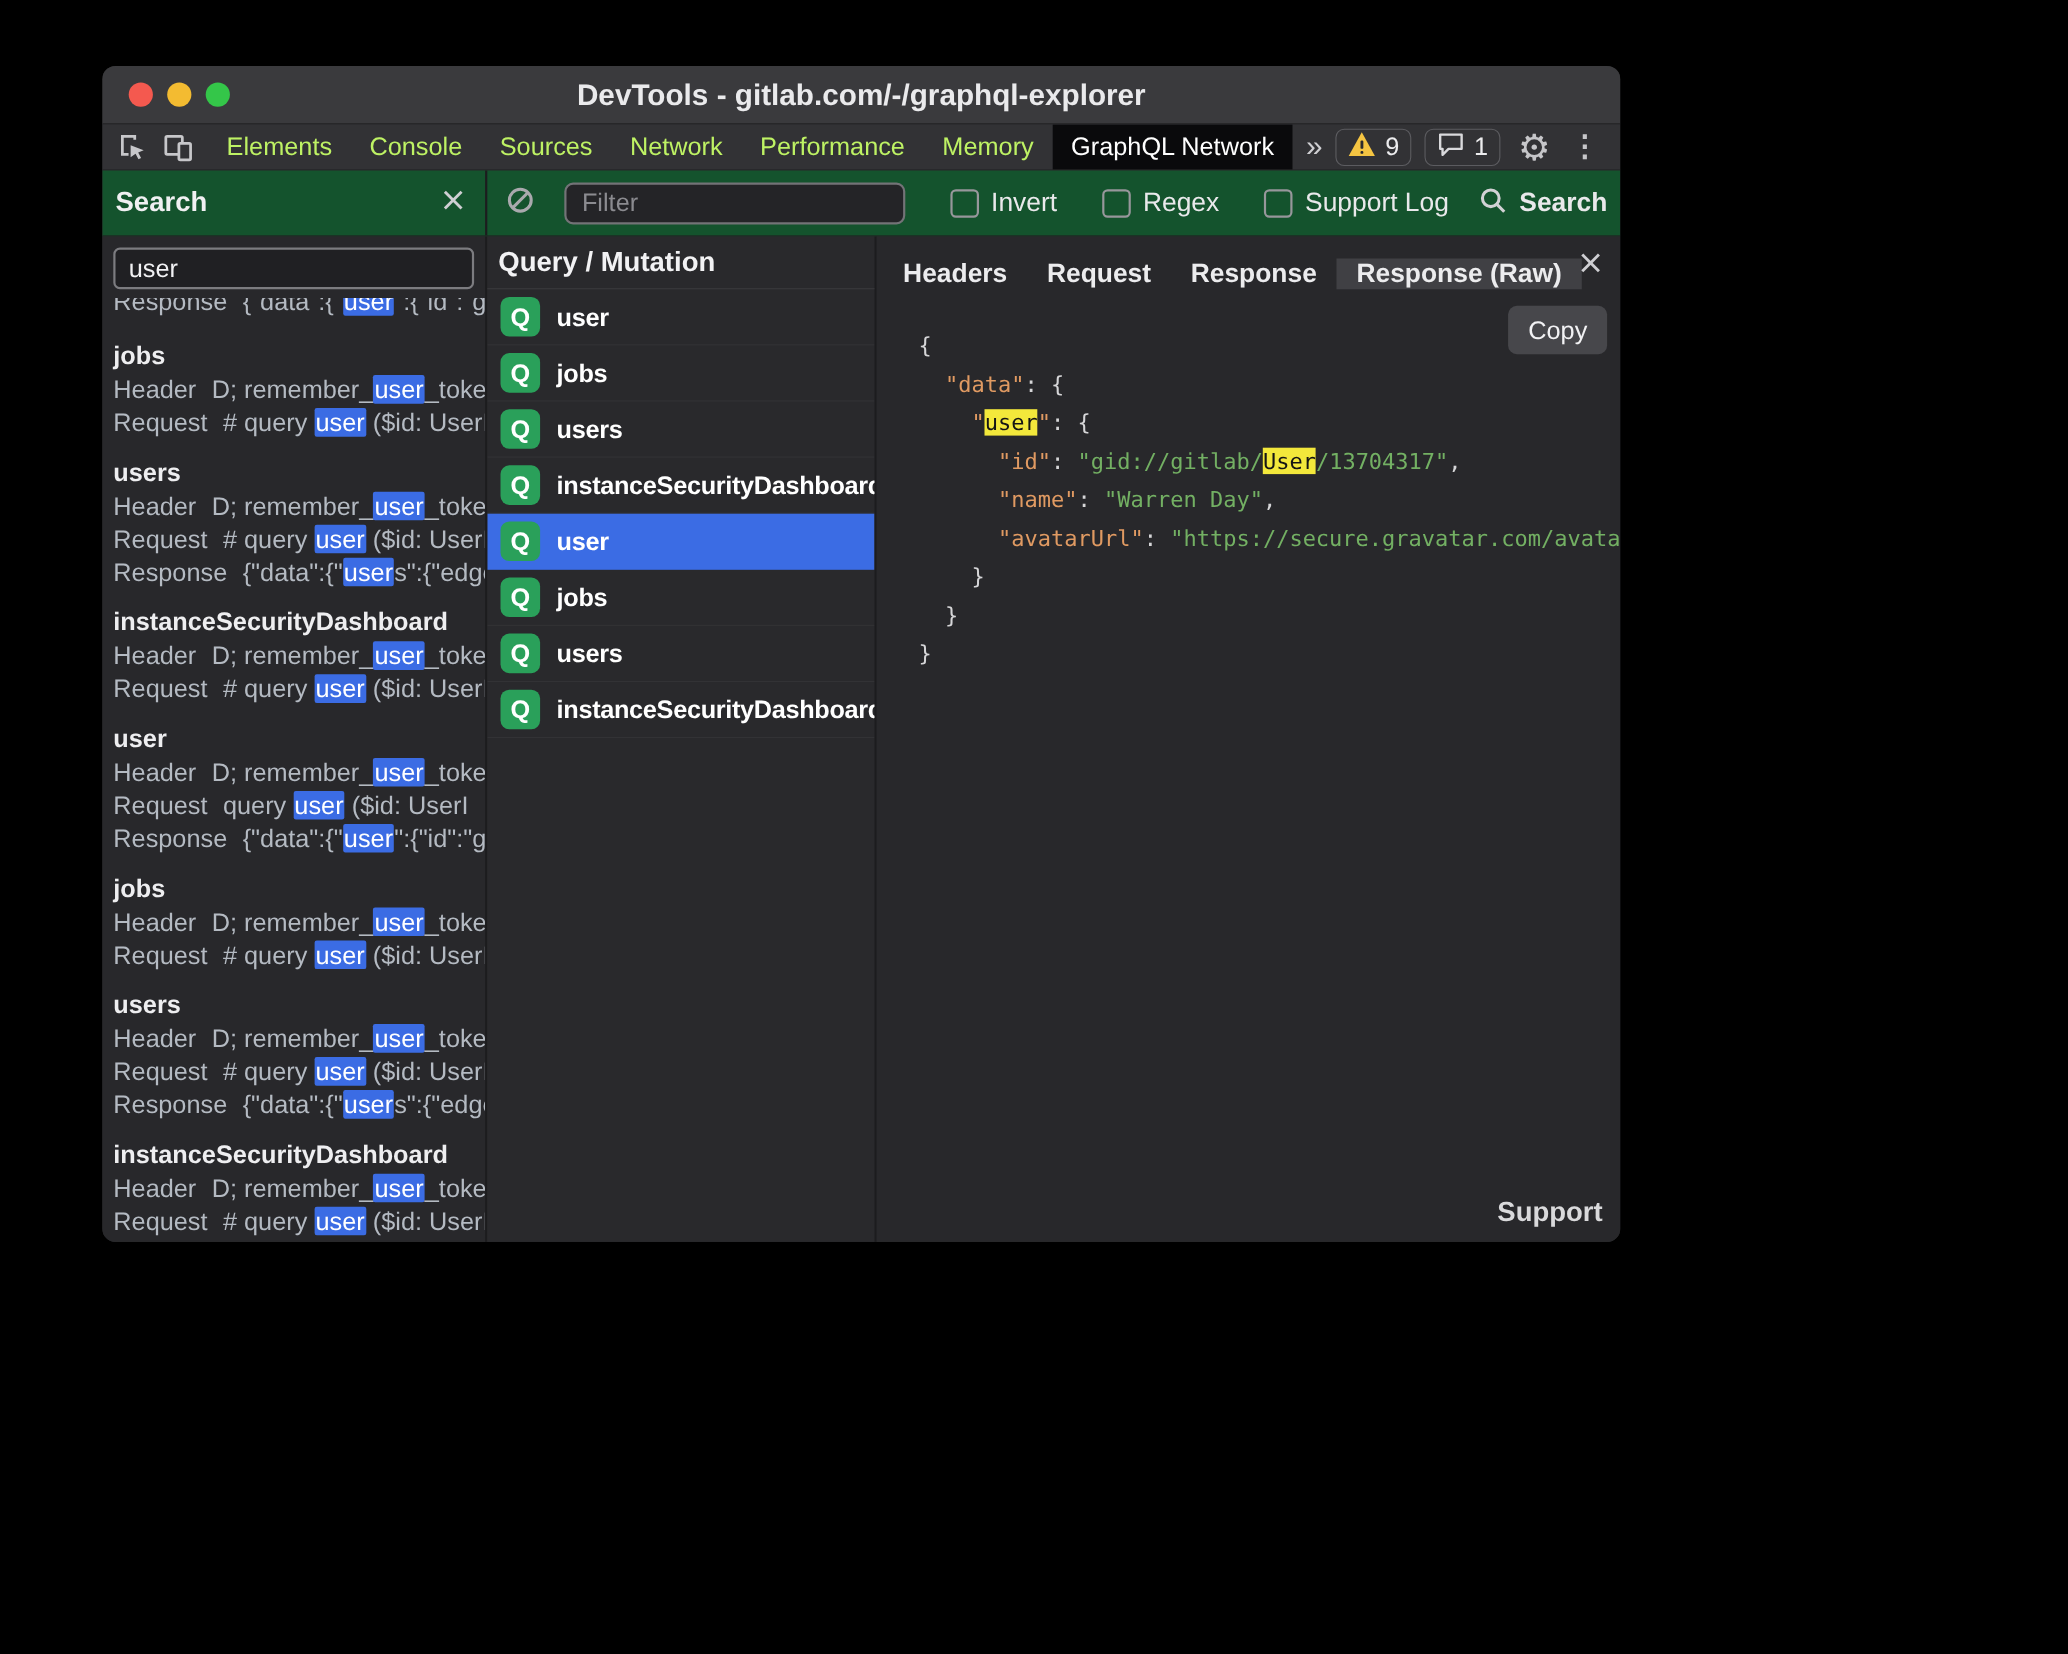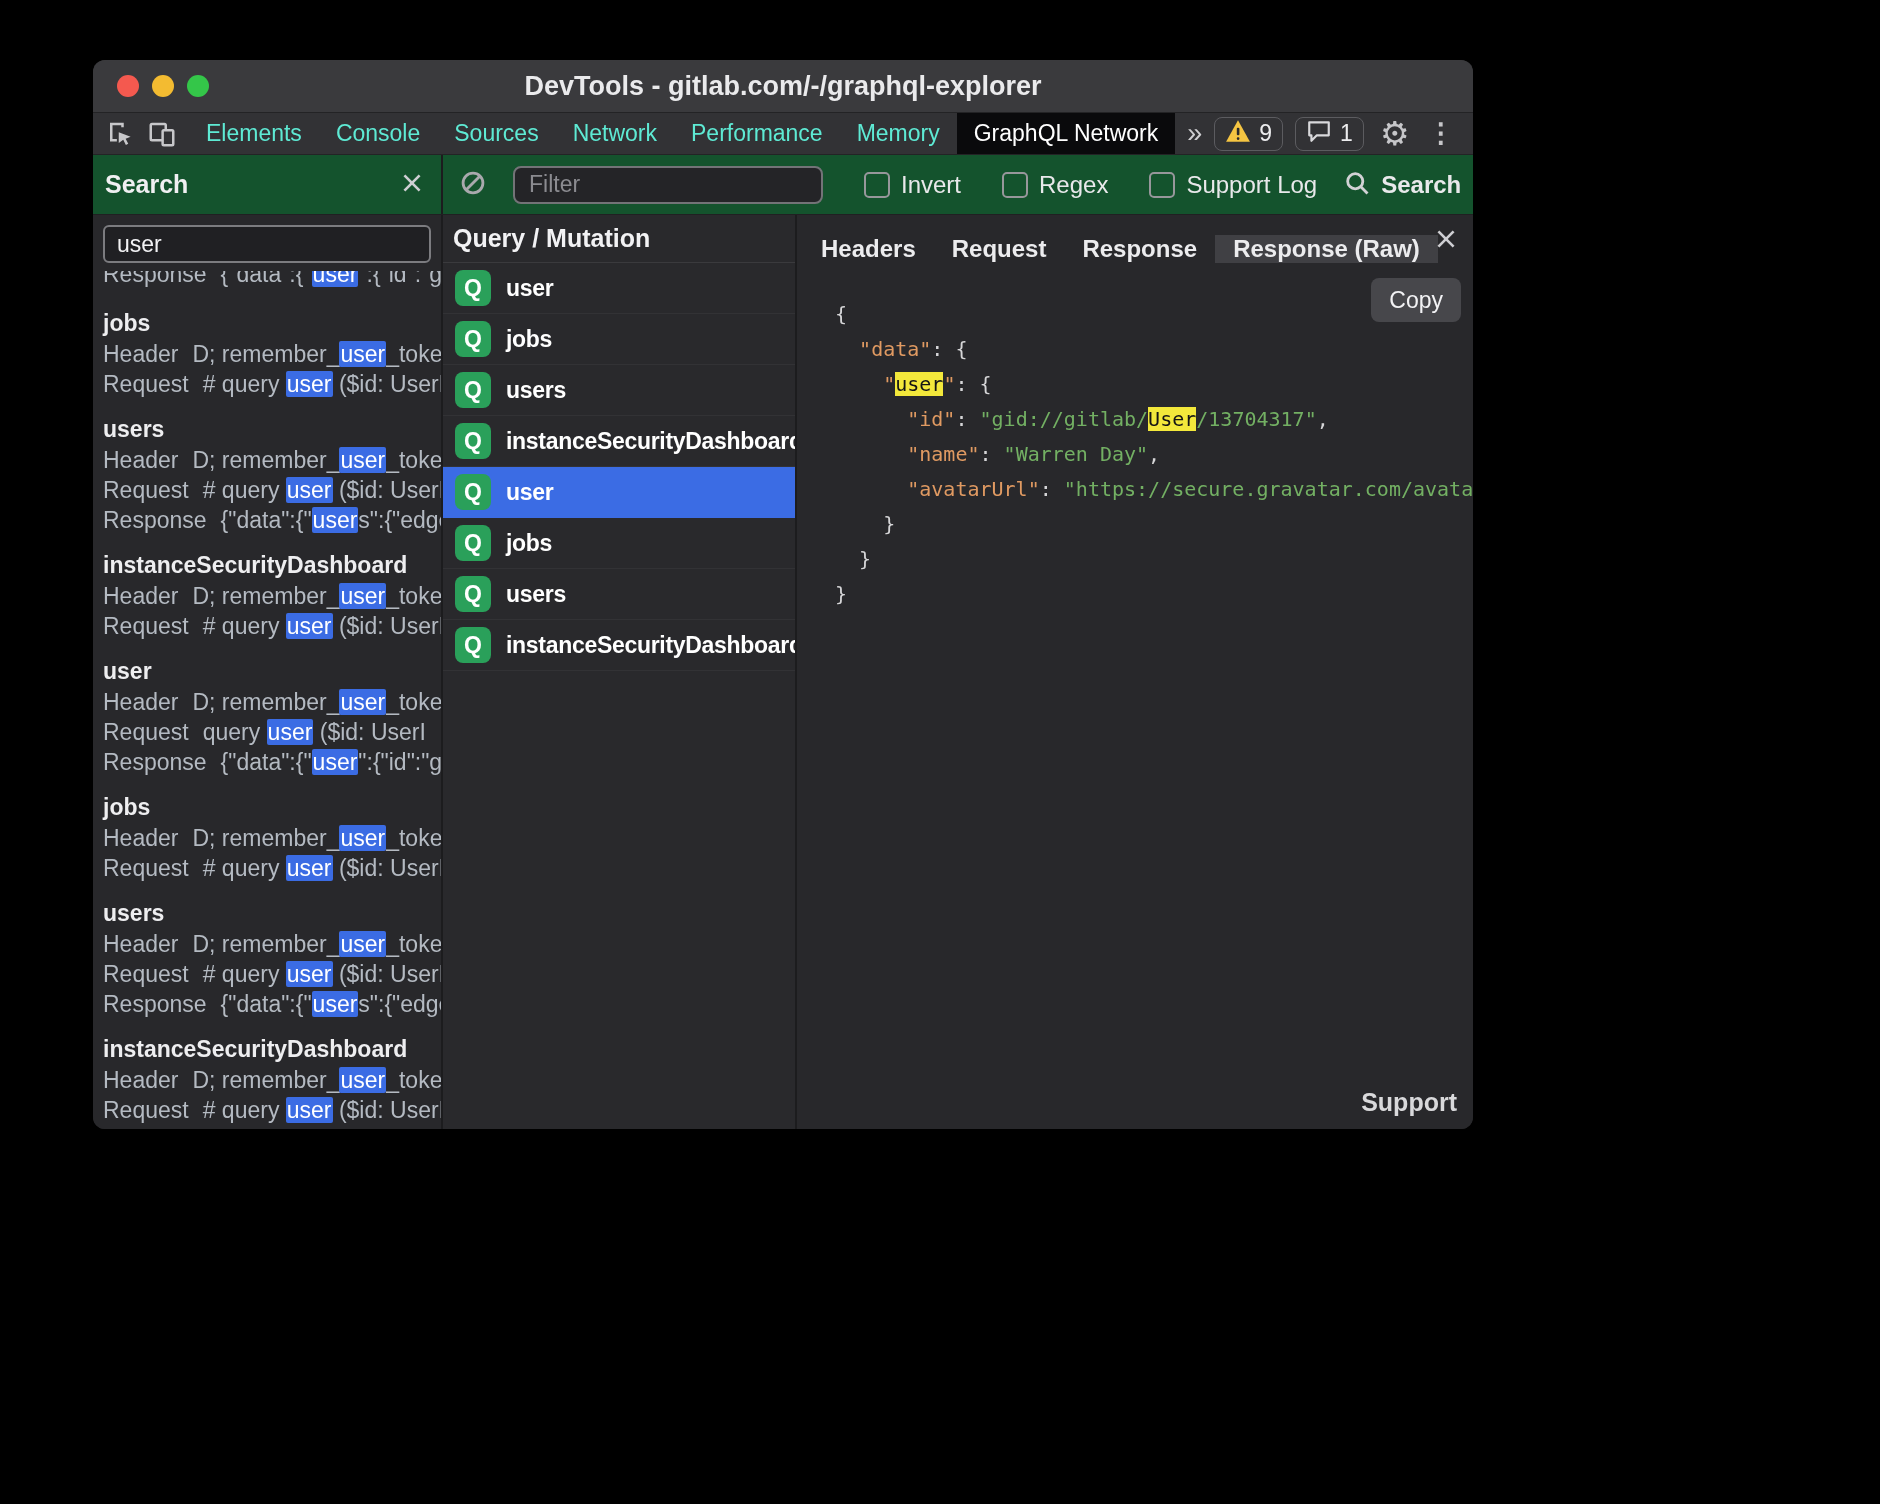--- a/index.html
+++ b/index.html
@@ -24,21 +24,21 @@
   .light.yellow{background:#f3bb31;}
   .light.green{background:#34c649;}
   .title{color:#eaeaec;font-size:27px;font-weight:700;}
 
   
   .tabbar{height:42px;flex:none;background:#323235;border-bottom:1px solid #232325;
     display:flex;align-items:stretch;padding:0 14px 0 8px;}
   .tab-icons{display:flex;align-items:center;gap:4px;padding-right:8px;}
   .icon-btn{display:flex;align-items:center;justify-content:center;width:38px;height:100%;}
   .dtabs{display:flex;align-items:stretch;}
-  .dtab{display:flex;align-items:center;padding:0 17px;font-size:23px;color:#5eead4;white-space:nowrap;}
+  .dtab{display:flex;align-items:center;padding:0 17px;font-size:23px;color:#bef264;white-space:nowrap;}
   .dtab.active{background:#0a0a0c;color:#fff;}
   .chevron{display:flex;align-items:center;padding:0 12px;color:#cfcfd2;font-size:27px;}
   .tab-spacer{flex:1;min-width:0;}
   .badges{display:flex;align-items:center;gap:12px;}
   .badge{display:flex;align-items:center;gap:8px;border:1px solid #5c5c60;border-radius:8px;
     height:34px;padding:0 10px;color:#ececee;font-size:23px;}
   .tab-right-icons{display:flex;align-items:center;gap:8px;padding-left:12px;}
   .gear{font-size:33px;color:#c6c6c9;line-height:1;}
   .kebab{font-size:27px;color:#c6c6c9;font-weight:700;line-height:1;}
 

